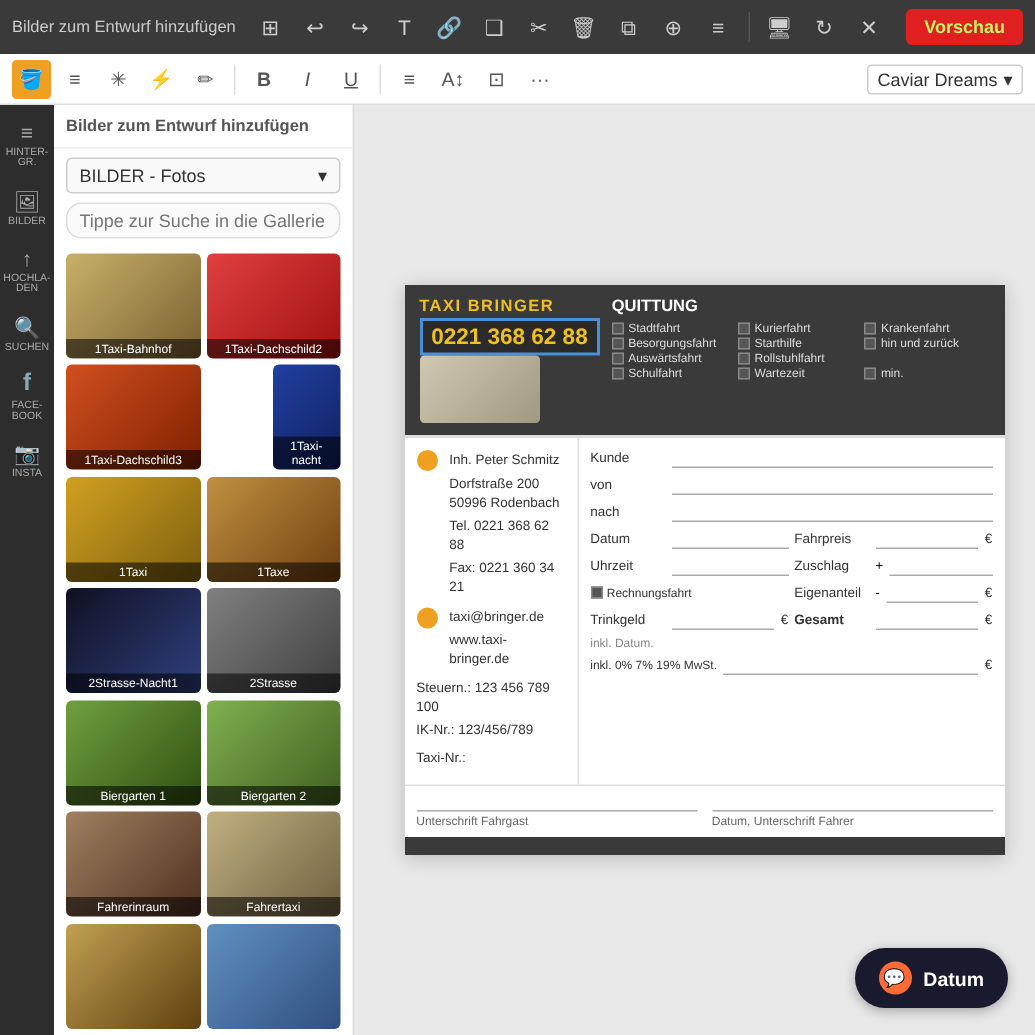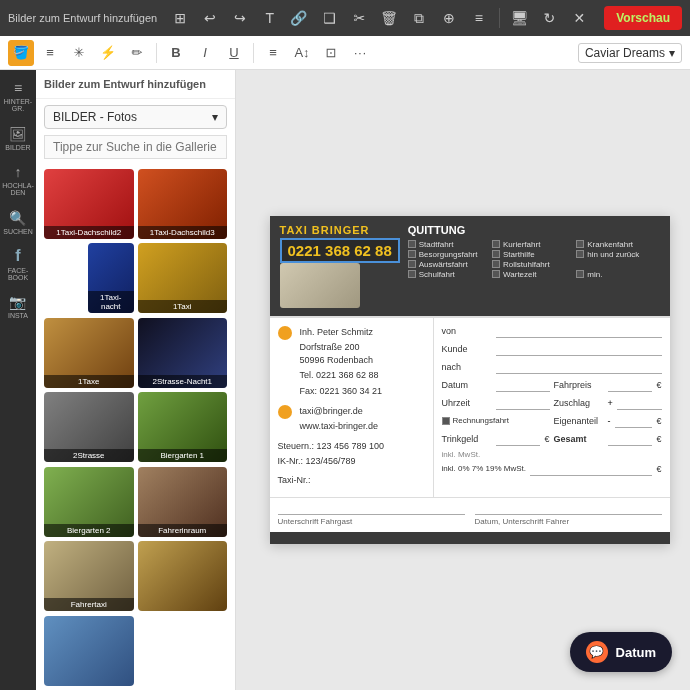--- a/index.html
+++ b/index.html
@@ -130,21 +130,21 @@
       align-items: center;
       justify-content: space-between;
       cursor: pointer;
       font-size: 12px;
       color: #333;
       background: #f9f9f9;
     }
     .sidebar-search {
       margin: 0 8px 6px 8px;
       border: 1px solid #ddd;
-      border-radius: 0;
+      border-radius: 10px;
       padding: 4px 8px;
       font-size: 12px;
       color: #aaa;
       background: #fafafa;
     }
     .image-grid {
       display: grid;
       grid-template-columns: 1fr 1fr;
       gap: 4px;
       padding: 4px 8px;
@@ -266,21 +266,21 @@
       background: #555;
       flex-shrink: 0;
     }
 
     
     .receipt-body {
       display: flex;
       border-top: 2px solid #ddd;
     }
     .receipt-left {
-      width: 164px;
+      width: 116px;
       padding: 8px;
       border-right: 1px solid #ddd;
       font-size: 9px;
       color: #333;
     }
     .receipt-left p { margin-bottom: 3px; line-height: 1.4; }
     .receipt-right {
       flex: 1;
       padding: 6px 8px;
       font-size: 9px;
@@ -451,20 +451,23 @@
 
   <div class="sidebar">
     <div class="sidebar-header">Bilder zum Entwurf hinzufügen</div>
     <div class="sidebar-dropdown">
       <span>BILDER - Fotos</span>
       <span>▾</span>
     </div>
     <input class="sidebar-search" type="text" placeholder="Tippe zur Suche in die Gallerie" style="">
     <div class="image-grid">
 
+    <div class="image-item img-bahnhof">
+          <div class="image-item-label">1Taxi-Bahnhof</div>
+        </div>
         <div class="image-item img-dachschild2">
           <div class="image-item-label">1Taxi-Dachschild2</div>
         </div>
         <div class="image-item img-dachschild3">
           <div class="image-item-label">1Taxi-Dachschild3</div>
         </div>
         <div class="image-item img-nacht">
           <div class="image-item-label">1Taxi-nacht</div>
         </div>
         <div class="image-item img-taxi2">
@@ -574,25 +577,25 @@
               <p>taxi@bringer.de</p>
               <p>www.taxi-bringer.de</p>
             </div>
           </div>
           <p style="margin-top:4px;">Steuern.: 123 456 789 100</p>
           <p>IK-Nr.: 123/456/789</p>
           <p style="margin-top:6px;">Taxi-Nr.:</p>
         </div>
         <div class="receipt-right">
           <div class="field-row">
+            <span class="field-label">Kunde</span>
+            <div class="field-line"></div>
+          </div>
+          <div class="field-row">
             <span class="field-label">von</span>
-            <div class="field-line"></div>
-          </div>
-          <div class="field-row">
-            <span class="field-label">Kunde</span>
             <div class="field-line"></div>
           </div>
           <div class="field-row">
             <span class="field-label">nach</span>
             <div class="field-line"></div>
           </div>
           <div class="two-col">
             <div class="field-row">
               <span class="field-label">Datum</span>
               <div class="field-line"></div>
@@ -633,21 +636,21 @@
               <span class="field-label">Trinkgeld</span>
               <div class="field-line"></div>
               <span class="field-unit">€</span>
             </div>
             <div class="field-row">
               <span class="field-label" style="font-weight:bold;">Gesamt</span>
               <div class="field-line"></div>
               <span class="field-unit">€</span>
             </div>
           </div>
-          <p style="font-size:8px;color:#888;margin-bottom:3px;">inkl. MwSt.</p>
+          <p style="font-size:8px;color:#888;margin-bottom:3px;">inkl. Datum.</p>
           <div class="field-row">
             <span style="font-size:8px;color:#333;">inkl.  0%   7%   19% MwSt.</span>
             <div class="field-line"></div>
             <span class="field-unit">€</span>
           </div>
         </div>
       </div>
 
       <div class="receipt-bottom">
         <div class="sig-line">

